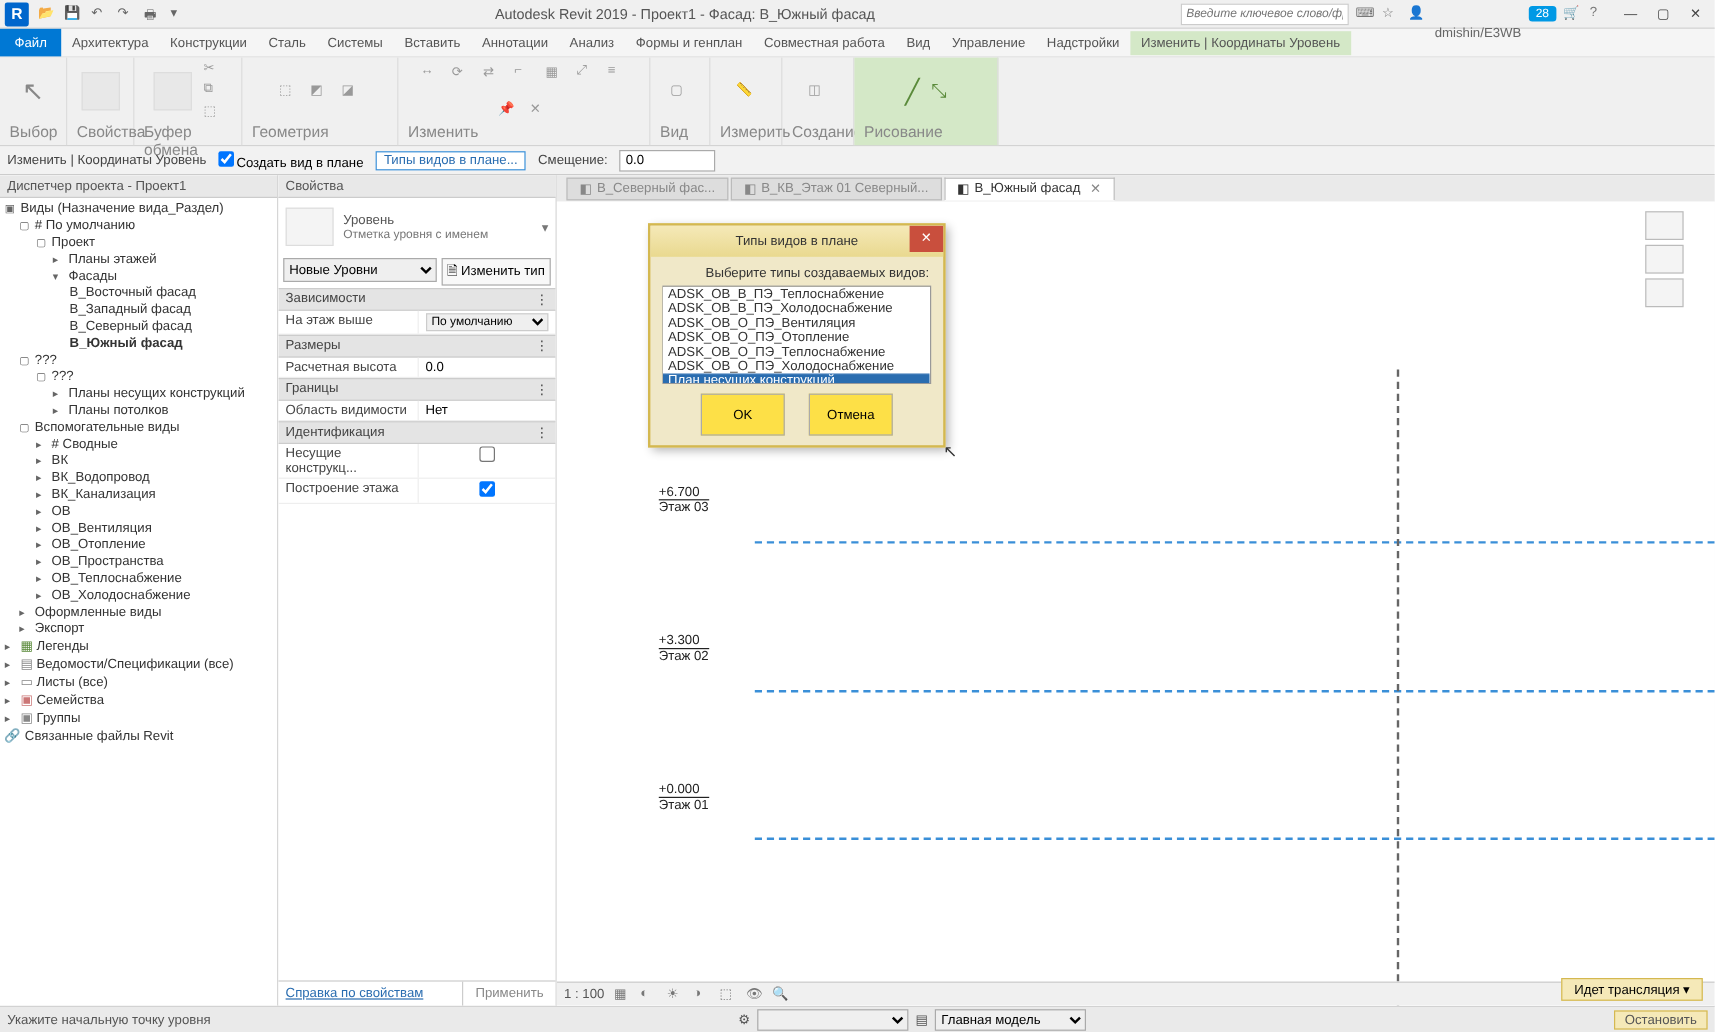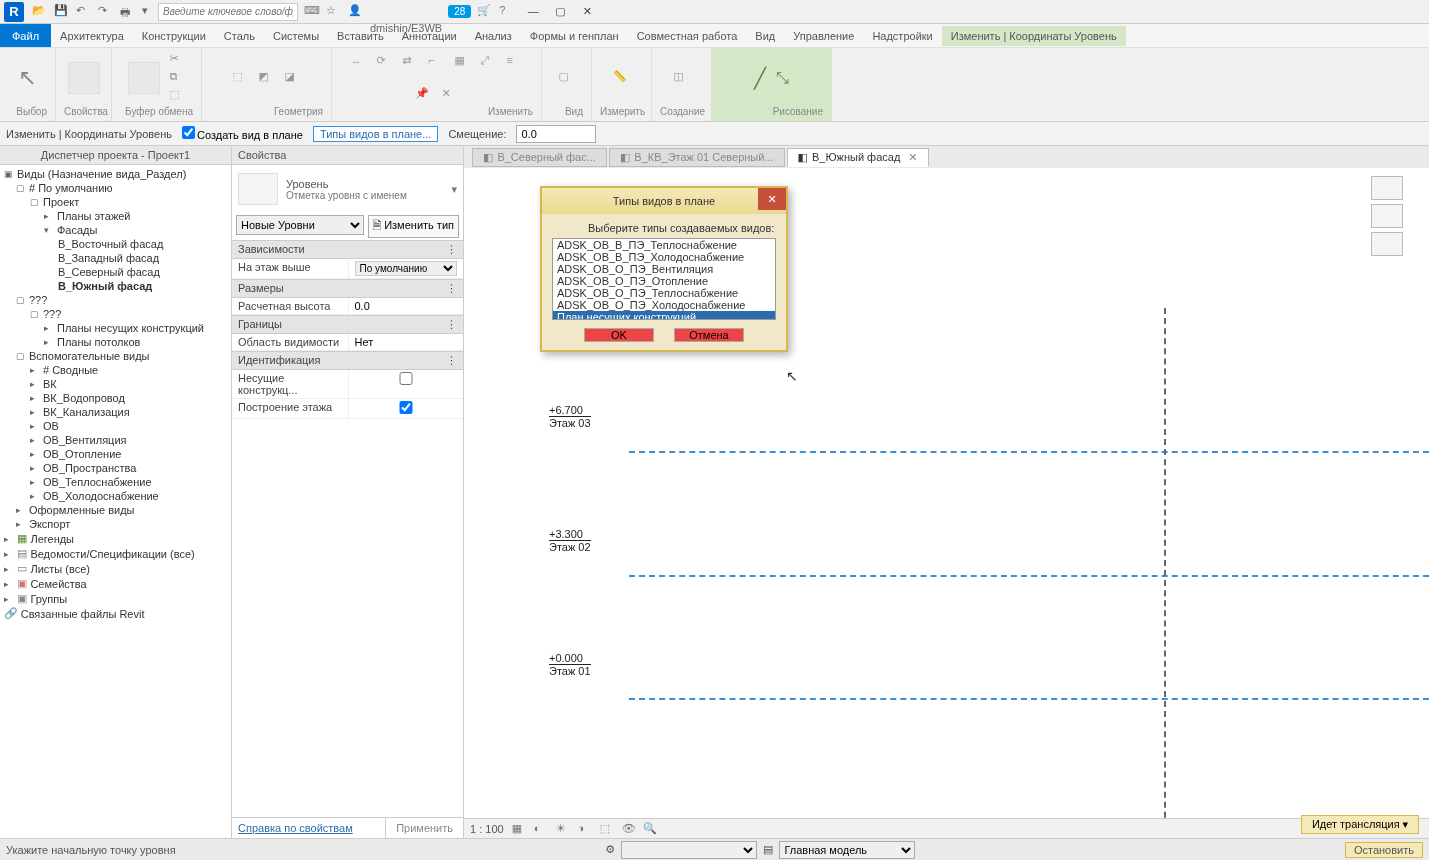--- a/index.html
+++ b/index.html
@@ -20,39 +20,39 @@
 
 .ribbon-tabs { height: 24px; background: #f5f5f5; display: flex; align-items: center; border-bottom: 1px solid #ddd; }
 .ribbon-tabs .file-tab { background: #0078d4; color: #fff; padding: 4px 12px; height: 100%; display: flex; align-items: center; }
 .ribbon-tabs .tab { padding: 4px 9px; color: #555; cursor: pointer; }
 .ribbon-tabs .tab.active { background: #d4e8c7; }
 
 
 .ribbon-body { height: 74px; background: #f0f0f0; display: flex; border-bottom: 1px solid #ccc; }
 .ribbon-panel { border-right: 1px solid #ddd; padding: 2px 8px; display: flex; flex-direction: column; justify-content: space-between; }
 .ribbon-panel .icons { flex: 1; display: flex; gap: 10px; align-items: center; justify-content: center; color: #aaa; }
-.ribbon-panel .plabel { text-align: right; font-size: 10px; color: #888; padding-bottom: 2px; }
+.ribbon-panel .plabel { text-align: left; font-size: 13px; color: #888; padding-bottom: 2px; }
 .ribbon-panel .big-icon { width: 32px; height: 32px; background: #e8e8e8; border: 1px solid #ddd; }
 .ribbon-panel .sm-icon { width: 16px; height: 16px; color: #999; }
 .ribbon-panel.green { background: #d4e8c7; }
 
 
 .options-bar { height: 24px; background: #f2f2f2; border-bottom: 1px solid #ccc; display: flex; align-items: center; padding: 0 6px; gap: 10px; }
 .options-bar .lbl { color: #444; }
 .options-bar input[type=checkbox] { margin-right: 2px; }
 .options-bar .btn { border: 1px solid #999; background: #fff; padding: 1px 6px; cursor: pointer; }
 .options-bar .btn.blue { border-color: #3a8fd8; color: #2a6db0; }
 .options-bar input[type=text] { border: 1px solid #aaa; height: 18px; width: 80px; padding: 0 4px; }
 
 
 .main { display: flex; height: calc(100% - 24px - 24px - 74px - 24px - 22px); }
 
 
 .proj-browser { width: 232px; background: #fff; border-right: 1px solid #ccc; overflow-y: auto; }
-.proj-browser .hdr { background: #e8e8e8; padding: 3px 6px; font-size: 11px; color: #555; border-bottom: 1px solid #ccc; text-align: center; }
+.proj-browser .hdr { background: #e8e8e8; padding: 3px 6px; font-size: 11px; color: #555; border-bottom: 1px solid #ccc; }
 .tree { padding: 2px 0; font-size: 11px; }
 .tree .node { padding: 1px 0 1px 4px; white-space: nowrap; color: #333; cursor: pointer; display: flex; align-items: center; gap: 3px; }
 .tree .toggle { width: 10px; color: #666; font-size: 9px; }
 .tree .ind1 { padding-left: 16px; }
 .tree .ind2 { padding-left: 30px; }
 .tree .ind3 { padding-left: 44px; }
 .tree .ind4 { padding-left: 58px; }
 .tree .bold { font-weight: bold; }
 
 
@@ -91,47 +91,48 @@
 
 .dialog { position: absolute; left: 540px; top: 186px; width: 248px; background: #f0e8c8; border: 2px solid #d4b850; box-shadow: 3px 3px 8px rgba(0,0,0,.3); z-index: 100; }
 .dialog .dtitle { height: 26px; background: linear-gradient(#f5e9b8,#e9d98f); display: flex; align-items: center; justify-content: center; position: relative; color: #333; font-size: 12px; }
 .dialog .dclose { position: absolute; right: 0; top: 0; width: 28px; height: 22px; background: #c94f3d; color: #fff; text-align: center; line-height: 22px; cursor: pointer; }
 .dialog .dbody { padding: 8px 10px; }
 .dialog .dlbl { color: #333; margin-bottom: 4px; padding-left: 36px; }
 .dialog .listbox { border: 1px solid #999; background: #fff; height: 82px; overflow-y: auto; font-size: 10px; }
 .dialog .listbox .item { padding: 0 4px; color: #333; cursor: pointer; }
 .dialog .listbox .item.sel { background: #2a6db0; color: #fff; }
 .dialog .dbtns { display: flex; justify-content: center; gap: 20px; margin-top: 8px; }
-.dialog .dbtns button { width: 70px; height: 14px; border: 1px solid #aaa; background: #ef4444; cursor: pointer; }
+.dialog .dbtns button { width: 70px; height: 35px; border: 1px solid #aaa; background: #fde047; cursor: pointer; }
 
 
 .view-ctrl { position: absolute; bottom: 0; left: 0; height: 20px; background: #f0f0f0; border-top: 1px solid #ccc; padding: 0 6px; display: flex; align-items: center; gap: 8px; color: #555; font-size: 10px; width: 100%; }
 .view-ctrl .icon { width: 14px; height: 14px; color: #777; }
 
 
 .statusbar { height: 22px; background: #eaeaea; border-top: 1px solid #ccc; display: flex; align-items: center; padding: 0 6px; color: #555; font-size: 11px; }
 .statusbar .sb-center { flex: 1; display: flex; justify-content: center; gap: 6px; align-items: center; }
-.statusbar .sb-center select { border: 1px solid #aaa; height: 18px; width: 136px; }
+.statusbar .sb-center select { border: 1px solid #aaa; height: 18px; width: 126px; }
 .statusbar .stopbtn { border: 1px solid #d4b850; background: #f5e9b8; padding: 1px 8px; margin-left: auto; }
 
 .cursor-ptr { position: absolute; left: 786px; top: 368px; font-size: 14px; color: #333; z-index: 200; }
 </style>
 </head>
 <body>
 
 <div class="titlebar">
   <div class="r-logo">R</div>
   <div class="qat">
     <span>📂</span>
     <span>💾</span>
     <span>↶</span>
     <span>↷</span>
     <span>🖶</span>
     <span>▾</span>
   </div>
+  <div class="center">Autodesk Revit 2019 - Проект1 - Фасад: В_Южный фасад</div>
   <div class="right">
     <input class="search" placeholder="Введите ключевое слово/фразу" style="">
     <span class="icon">⌨</span>
     <span class="icon">☆</span>
     <span class="icon">👤</span>
     <span style="color:#666;margin-top:33px;">dmishin/E3WB</span>
     <span class="badge">28</span>
     <span class="icon">🛒</span>
     <span class="icon">?</span>
     <span class="wincontrols">

